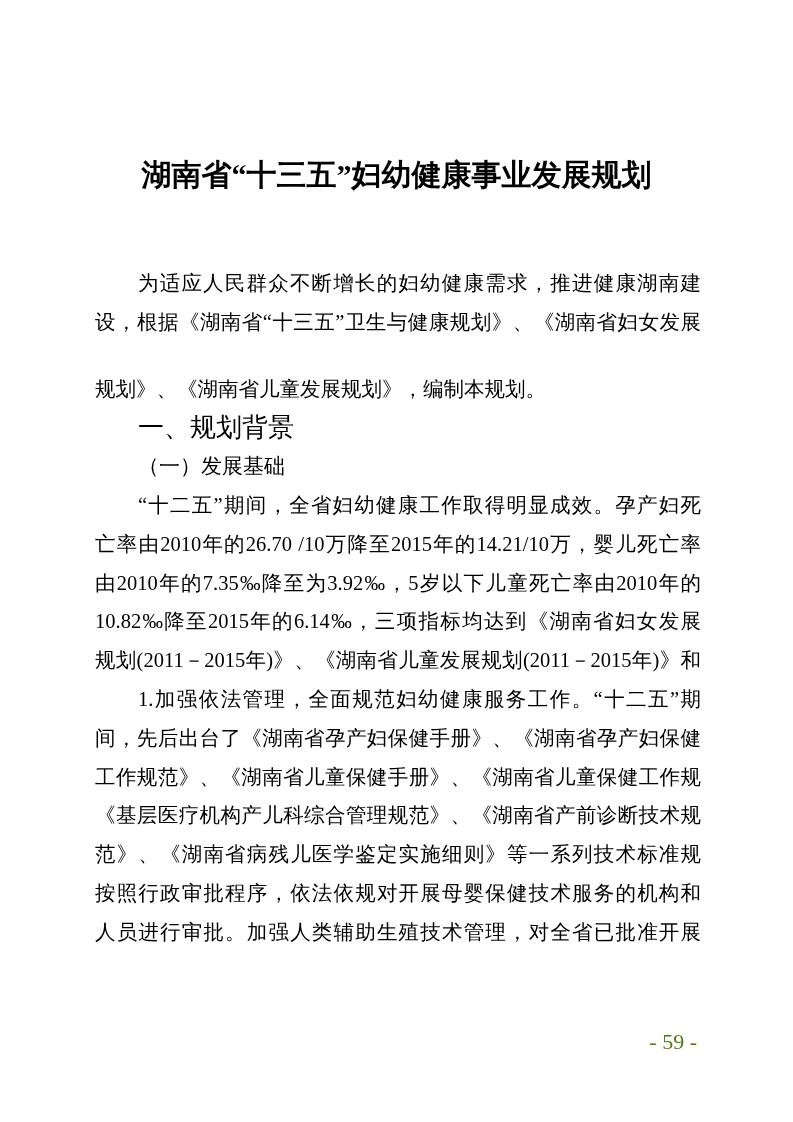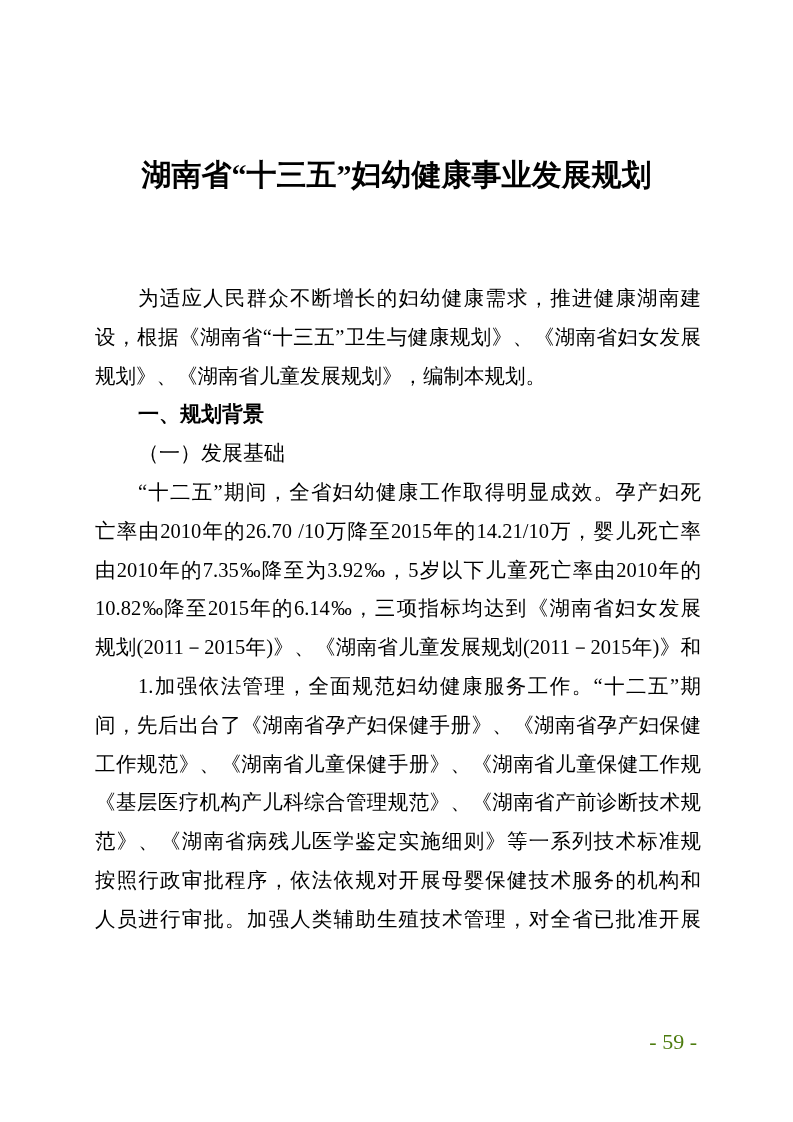--- a/index.html
+++ b/index.html
@@ -24,45 +24,46 @@
     margin: 12px;
     text-align: center;
     font-size: 30px;
     line-height: 44px;
     font-weight: 700;
     color: #000000;
     font-family: "Liberation Serif", "DejaVu Serif", serif;
   }
   .body-text {
     position: absolute;
-    top: 279px;
+    top: 264px;
     left: 95px;
     width: 606px;
   }
   .line {
     font-size: 20.5px;
     height: 38.8px;
     line-height: 38.8px;
     text-align: justify;
     text-align-last: justify;
     color: #000000;
     overflow: hidden;
     white-space: normal;
   }
   .line.indent {
     text-indent: 43px;
   }
   .line.end {
     text-align: left;
     text-align-last: left;
+    margin-top: 28px;
   }
   .line.h1 {
     font-family: "Liberation Sans", "DejaVu Sans", sans-serif;
-    font-weight: 700;
-    font-size: 21px;
+    font-weight: 400;
+    font-size: 26px;
     text-align: left;
     text-align-last: left;
   }
   .line.h2 {
     font-size: 21px;
     font-weight: 400;
     text-align: center;
     text-align-last: left;
   }
   .page-number {

